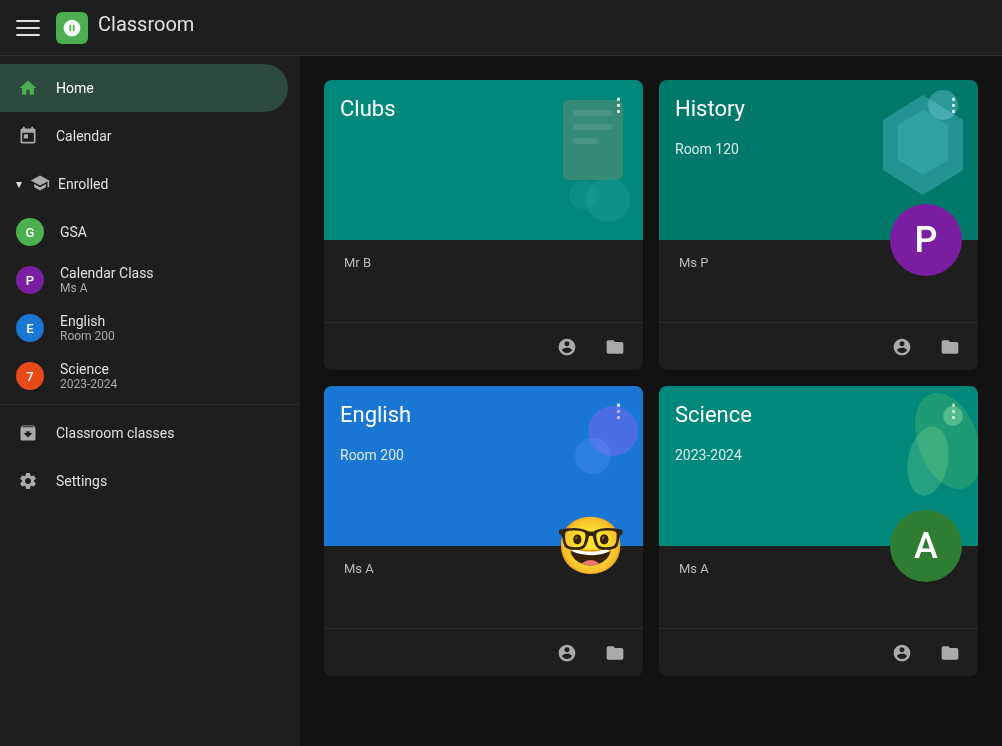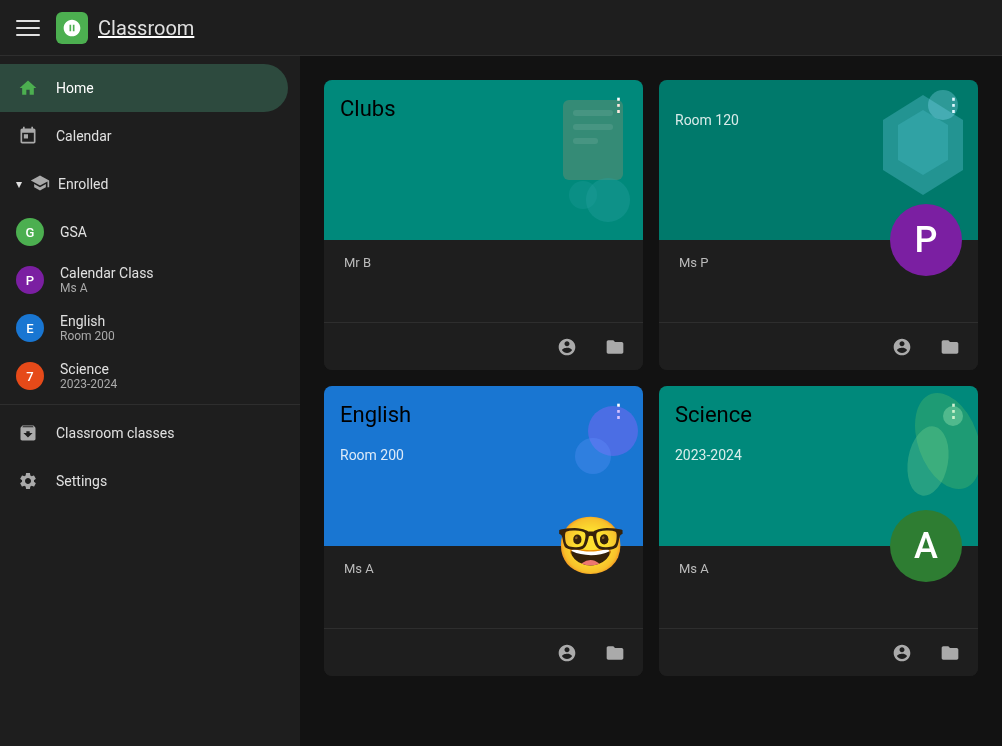--- a/index.html
+++ b/index.html
@@ -29,21 +29,21 @@
       width: 24px; height: 24px;
       display: flex; flex-direction: column;
       justify-content: space-between;
       cursor: pointer;
       padding: 4px 0;
     }
     .topbar-hamburger span {
       display: block; height: 2px; background: #e0e0e0; border-radius: 2px;
     }
     .topbar-logo {
-      display: flex; align-items: center; gap: 10px; text-decoration: underline;
+      display: flex; align-items: flex-start; gap: 10px;
     }
     .topbar-logo-icon {
       width: 32px; height: 32px;
       background: #4CAF50;
       border-radius: 6px;
       display: flex; align-items: center; justify-content: center;
       font-size: 18px;
     }
     .topbar-title {
       font-size: 20px;
@@ -169,21 +169,21 @@
       position: absolute;
       bottom: -36px; right: 16px;
       width: 72px; height: 72px;
       display: flex; align-items: center; justify-content: center;
       font-size: 56px;
       z-index: 2;
     }
     .card-class-name {
       font-size: 22px;
       font-weight: 400;
-      color: #000000;
+      color: #ffffff;
       margin-bottom: 4px;
     }
     .card-room {
       font-size: 14px;
       color: rgba(255,255,255,0.85);
       margin-top: 16px;
     }
     .card-body {
       flex: 1;
       background: #1e1e1e;
@@ -368,20 +368,21 @@
           <svg width="20" height="20" viewBox="0 0 24 24" fill="#aaa">
               <path d="M10 4H4c-1.1 0-1.99.9-1.99 2L2 18c0 1.1.9 2 2 2h16c1.1 0 2-.9 2-2V8c0-1.1-.9-2-2-2h-8l-2-2z"></path>
             </svg>
         </div>
       </div>
     </div>
 
     <div class="card card-history">
       <div class="card-header">
         <div class="card-more-btn">⋮</div>
+        <div class="card-class-name">History</div>
         <div class="card-room">Room 120</div>
         <div class="card-deco">
           <svg width="110" height="150" viewBox="0 0 110 150">
             <polygon points="55,10 95,35 95,85 55,110 15,85 15,35" fill="rgba(100,200,220,0.35)"></polygon>
             <polygon points="55,25 80,40 80,75 55,90 30,75 30,40" fill="rgba(100,220,240,0.2)"></polygon>
             <circle cx="75" cy="20" r="15" fill="rgba(150,230,255,0.3)"></circle>
           </svg>
         </div>
         <div class="card-avatar" style="background:#7B1FA2;">P</div>
       </div>

